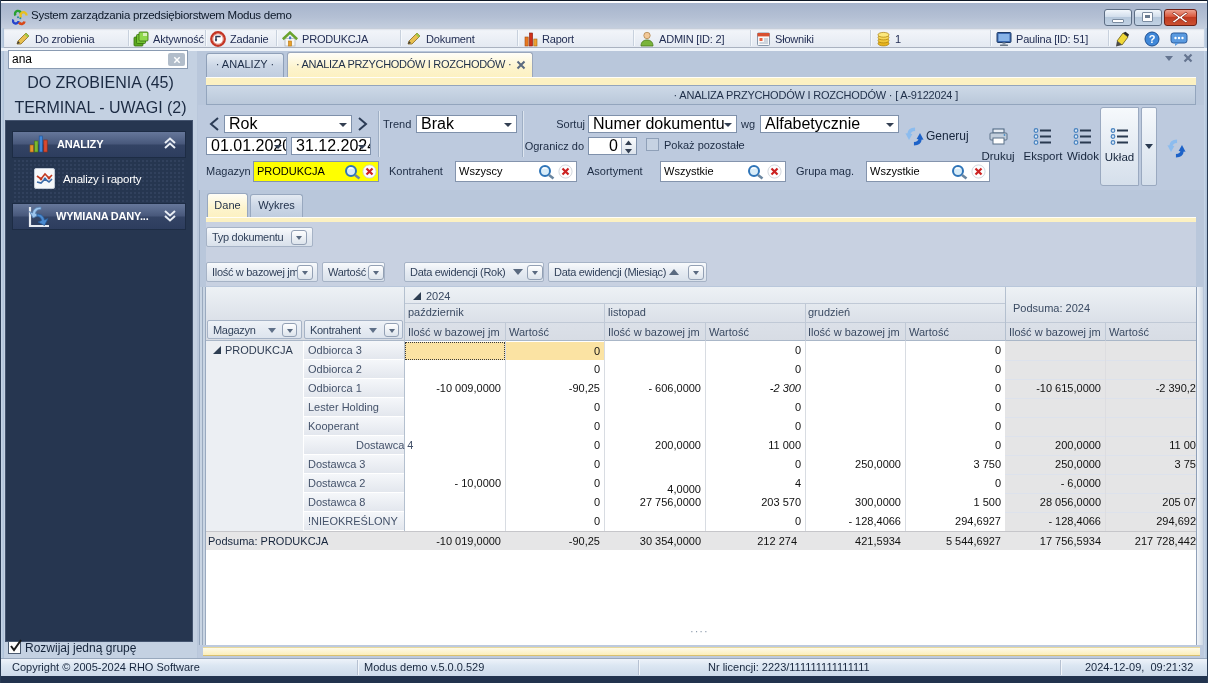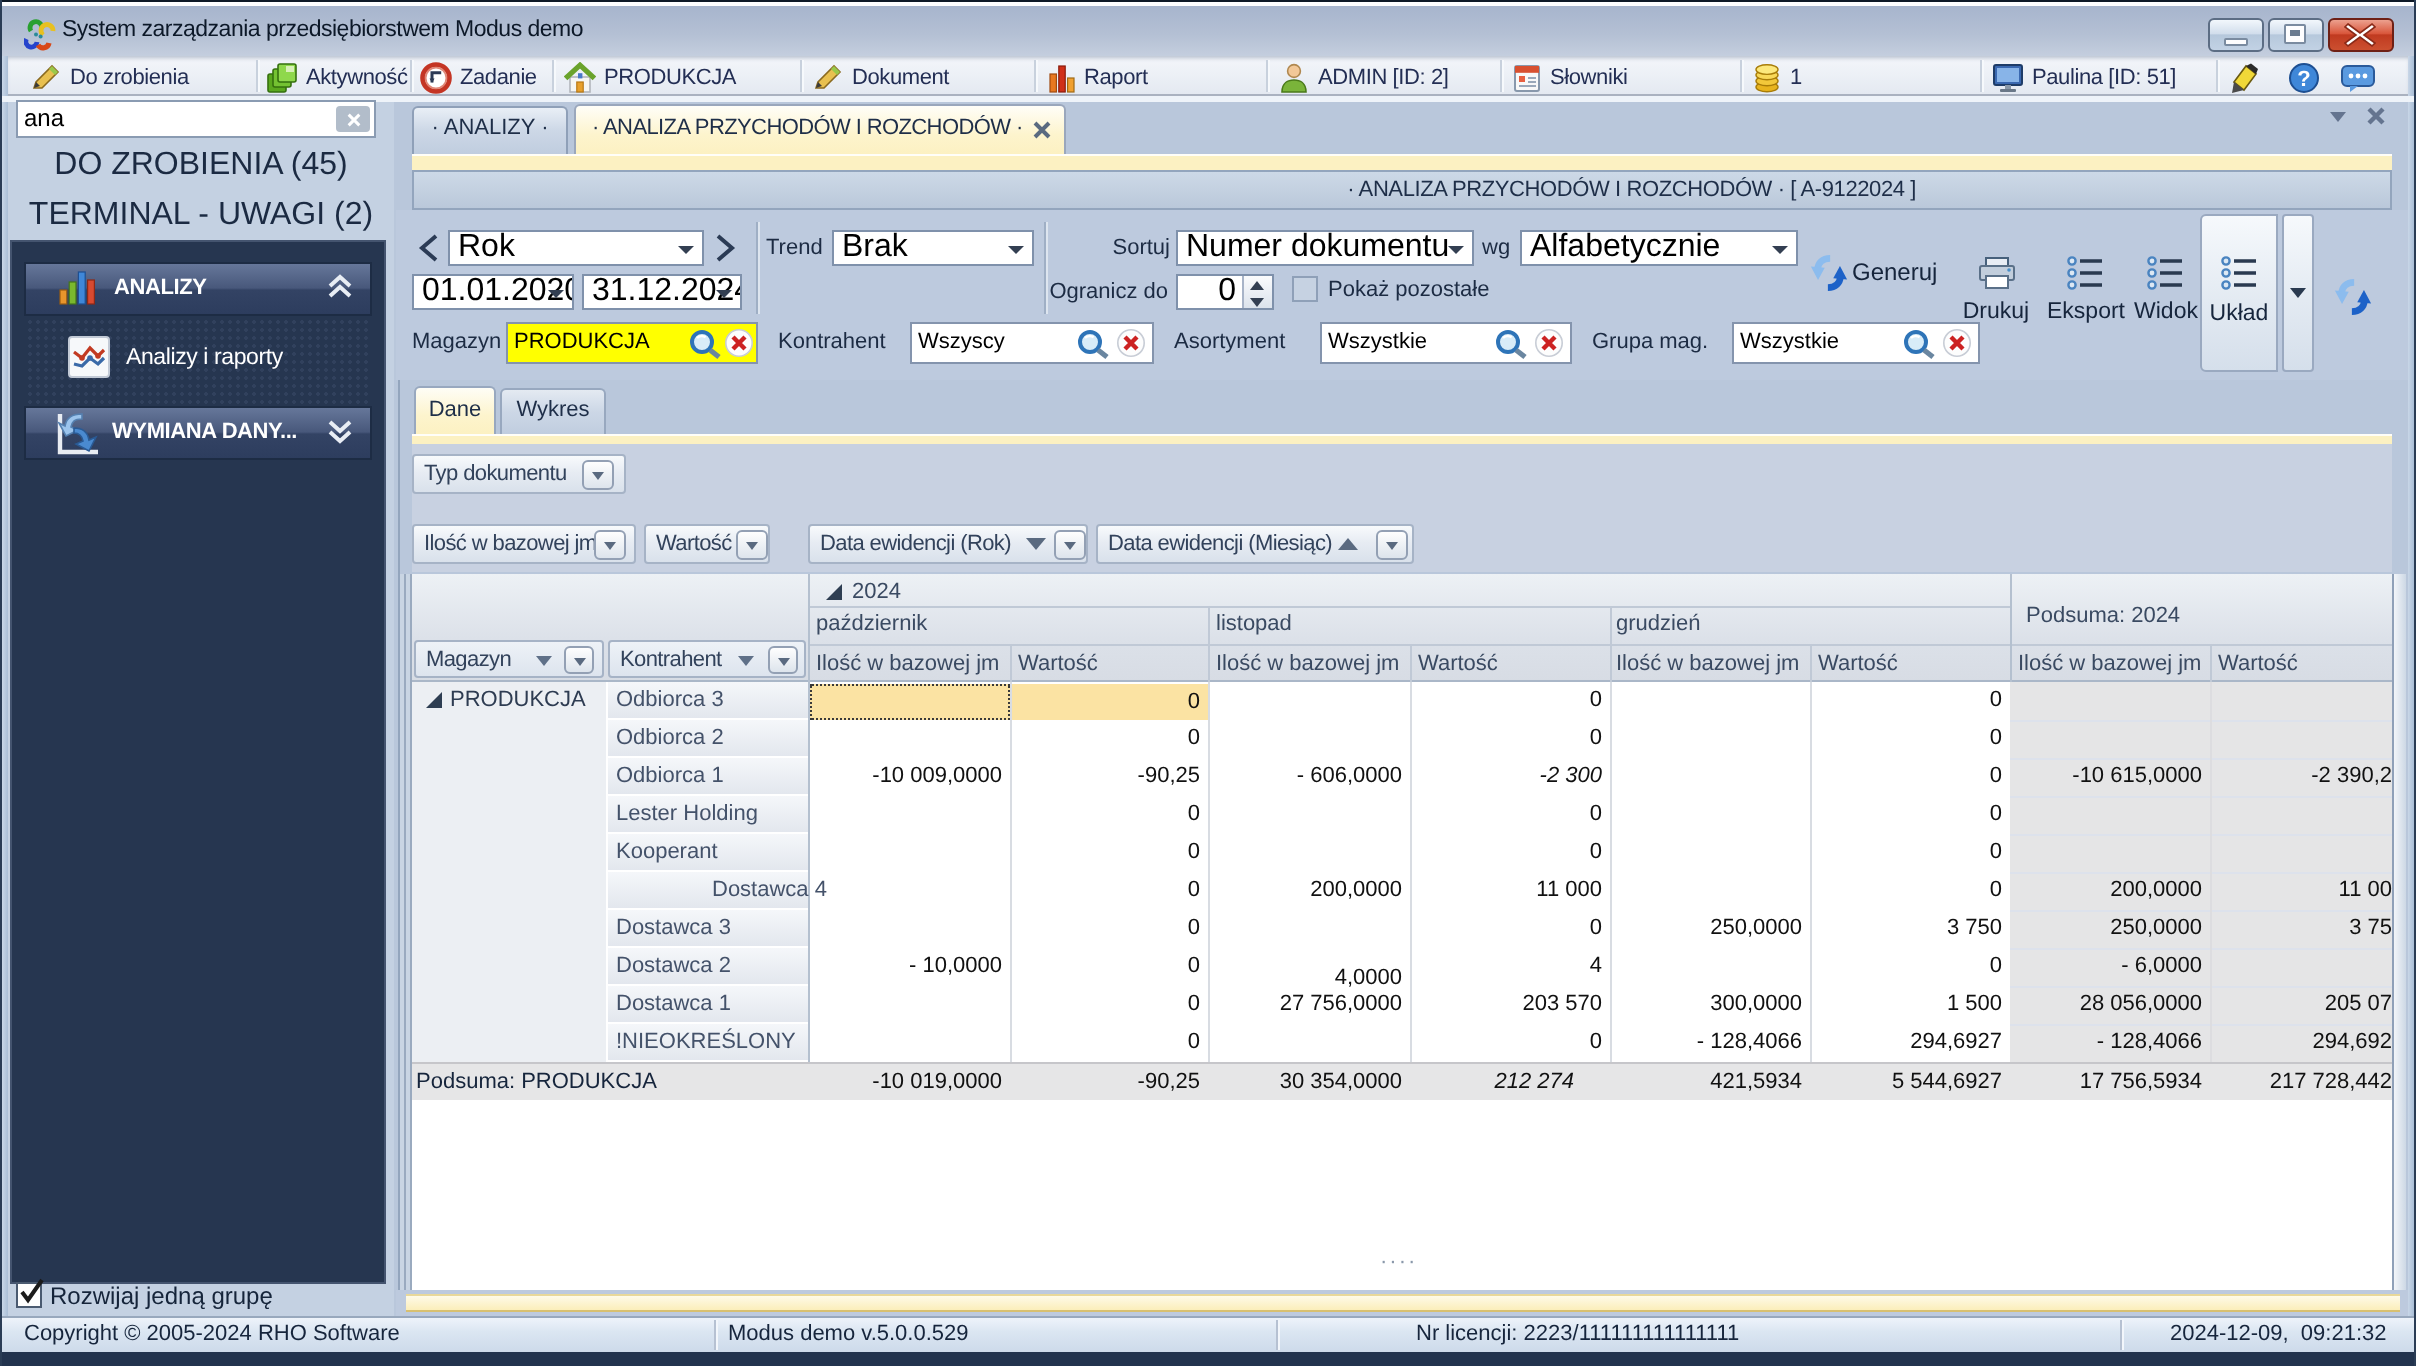--- a/index.html
+++ b/index.html
@@ -522,21 +522,21 @@
   <div class="abs" style="left:300px;top:55px;width:98px;height:18px;background:#fbe3a3;"></div>
 
   <div class="num" style="left:102px;top:54px;text-align:left;color:#44526a;">Odbiorca 3</div>
   <div class="num" style="left:102px;top:73px;text-align:left;color:#44526a;">Odbiorca 2</div>
   <div class="num" style="left:102px;top:92px;text-align:left;color:#44526a;">Odbiorca 1</div>
   <div class="num" style="left:102px;top:111px;text-align:left;color:#44526a;">Lester Holding</div>
   <div class="num" style="left:102px;top:130px;text-align:left;color:#44526a;">Kooperant</div>
   <div class="num" style="left:102px;top:149px;text-align:left;color:#44526a;margin-left:48px;">Dostawca 4</div>
   <div class="num" style="left:102px;top:168px;text-align:left;color:#44526a;">Dostawca 3</div>
   <div class="num" style="left:102px;top:187px;text-align:left;color:#44526a;">Dostawca 2</div>
-  <div class="num" style="left:102px;top:206px;text-align:left;color:#44526a;">Dostawca 1</div>
+  <div class="num" style="left:102px;top:206px;text-align:left;color:#44526a;">Dostawca 8</div>
   <div class="num" style="left:102px;top:225px;text-align:left;color:#44526a;">!NIEOKREŚLONY</div>
   <svg class="abs" style="left:7px;top:59px;" width="8" height="8" viewBox="0 0 8 8">
         <path d="M8 0 L8 8 L0 8 Z" fill="#2e3e52"></path>
       </svg>
   <div class="num" style="left:19px;top:54px;text-align:left;color:#2e3c52;">PRODUKCJA</div>
 
   <div class="num" style="right:596px;top:55px;">0</div>
   <div class="num" style="right:395px;top:54px;">0</div>
   <div class="num" style="right:195px;top:54px;">0</div>
 
@@ -594,21 +594,21 @@
   <div class="num" style="right:295px;top:225px;">- 128,4066</div>
   <div class="num" style="right:195px;top:225px;">294,6927</div>
   <div class="num" style="right:95px;top:225px;">- 128,4066</div>
   <div class="num" style="right:0px;top:225px;">294,692</div>
 
   <div class="abs" style="left:0;top:244px;width:990px;height:19px;background:#e6e6e7;border-top:1px solid #c6c6ca;"></div>
   <div class="num" style="left:2px;top:245px;text-align:right;color:#16253c;">Podsuma: PRODUKCJA</div>
   <div class="num" style="right:695px;top:245px;">-10 019,0000</div>
   <div class="num" style="right:596px;top:245px;">-90,25</div>
   <div class="num" style="right:495px;top:245px;">30 354,0000</div>
-  <div class="num" style="right:409px;top:245px;font-style:italic;">212 274</div>
+  <div class="num" style="right:399px;top:245px;">212 274</div>
   <div class="num" style="right:295px;top:245px;">421,5934</div>
   <div class="num" style="right:195px;top:245px;">5 544,6927</div>
   <div class="num" style="right:95px;top:245px;">17 756,5934</div>
   <div class="num" style="right:0px;top:245px;">217 728,442</div>
 
   <div class="abs" style="left:484px;top:338px;color:#8a98aa;font-size:11px;letter-spacing:1px;">····</div>
 </div>
 
 <div class="abs" style="left:1196px;top:287px;width:7px;height:358px;background:linear-gradient(90deg,#f2f5f9,#cdd8e5);border-left:1px solid #8fa0b8;"></div>
 

